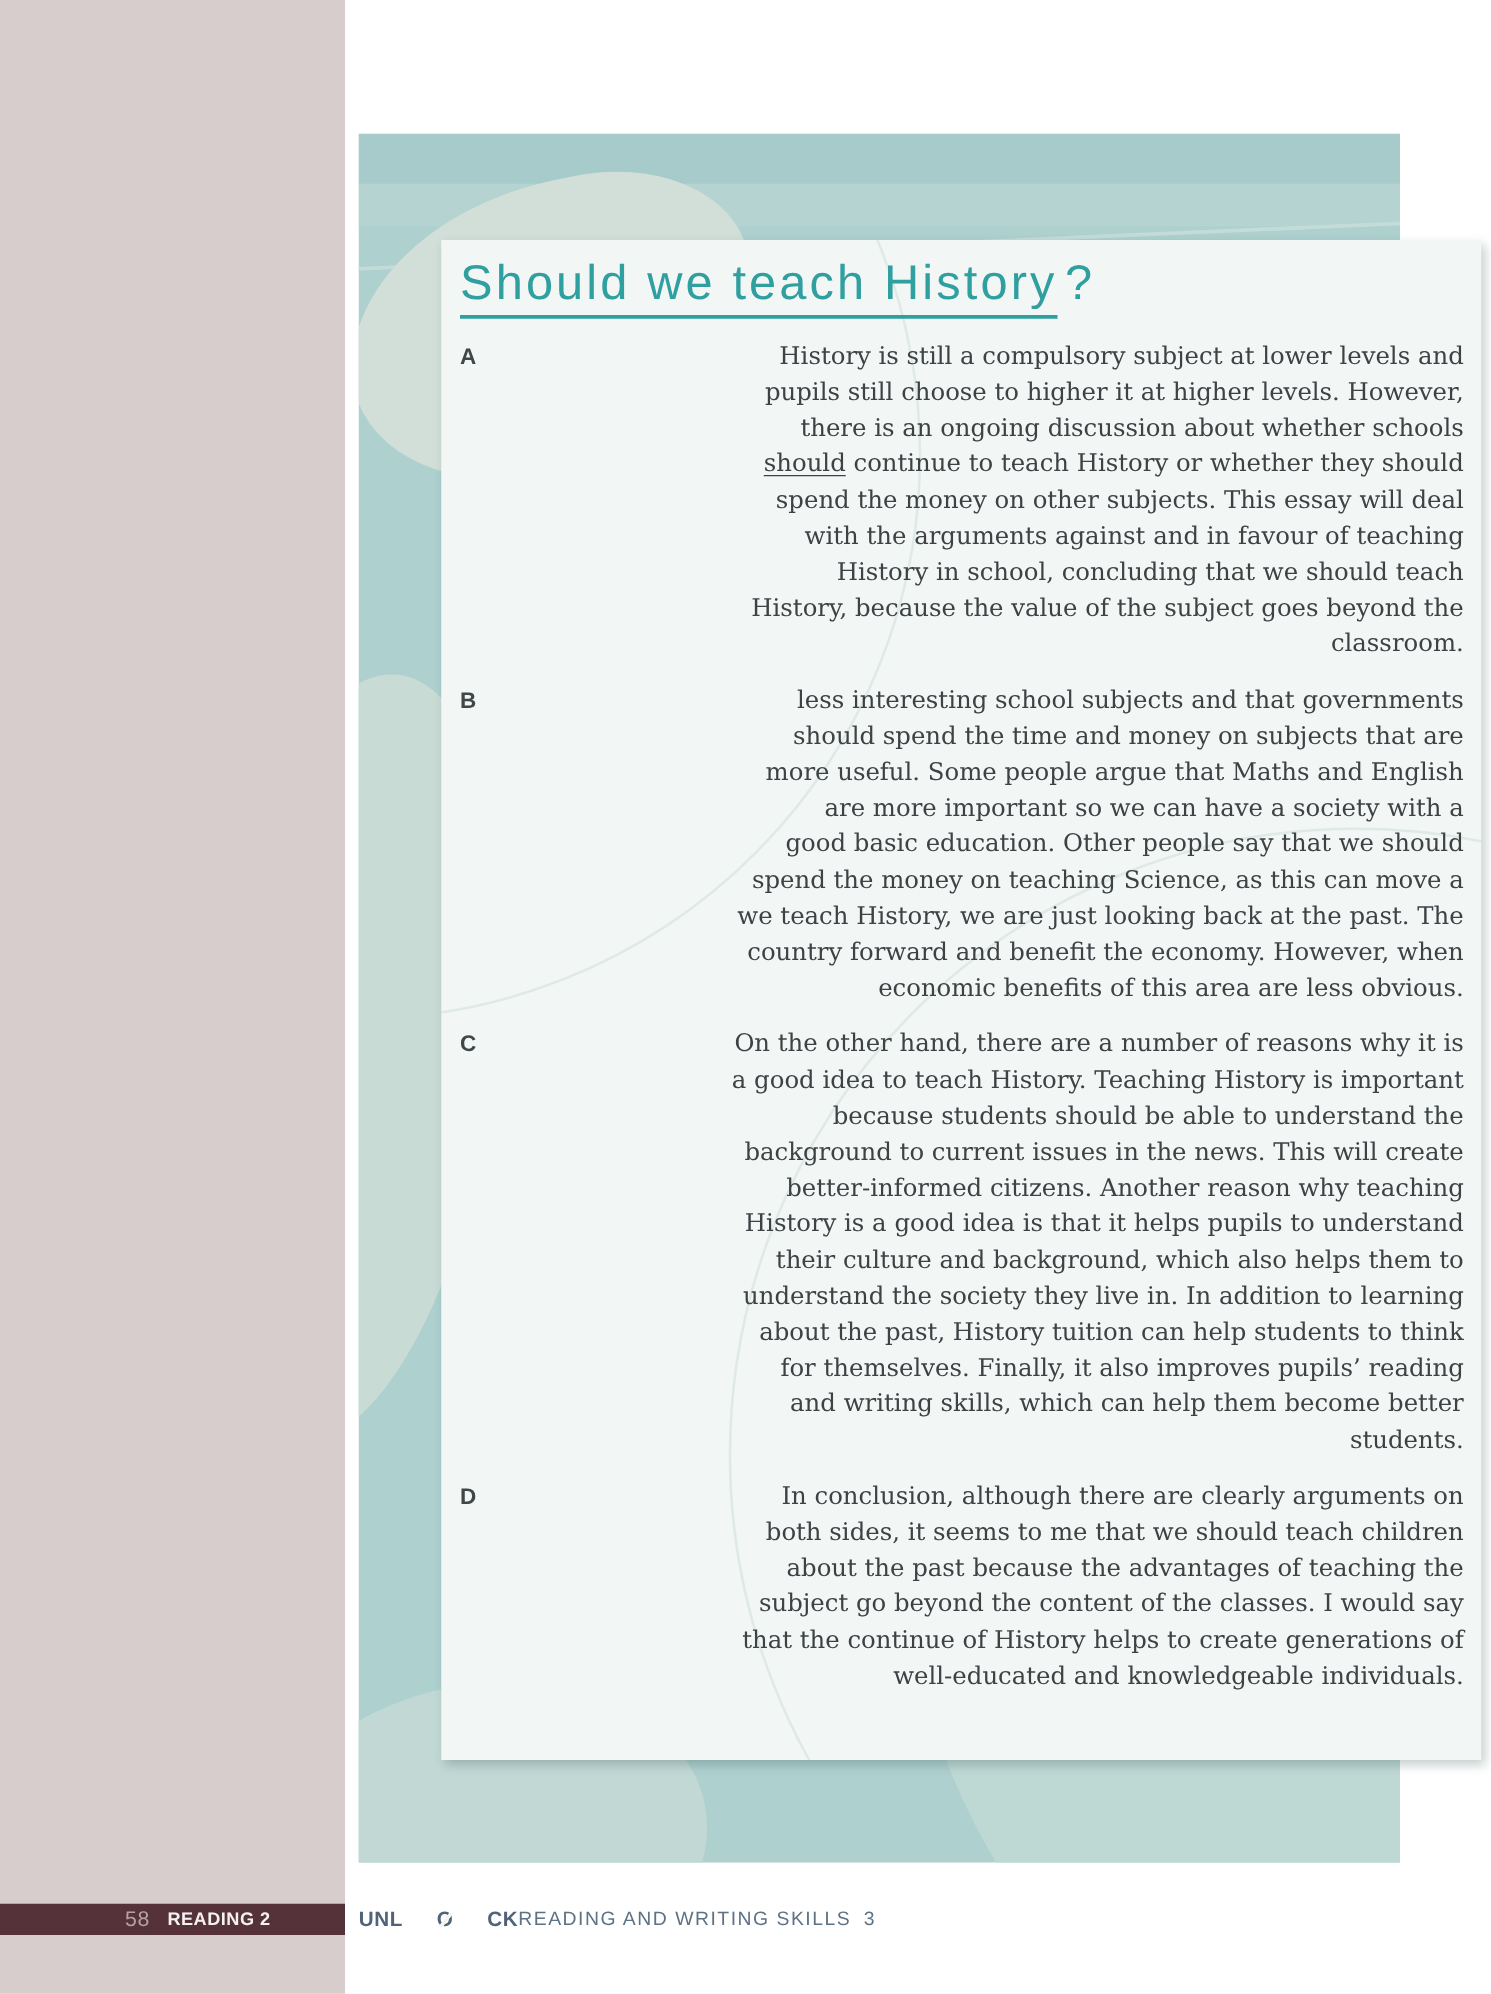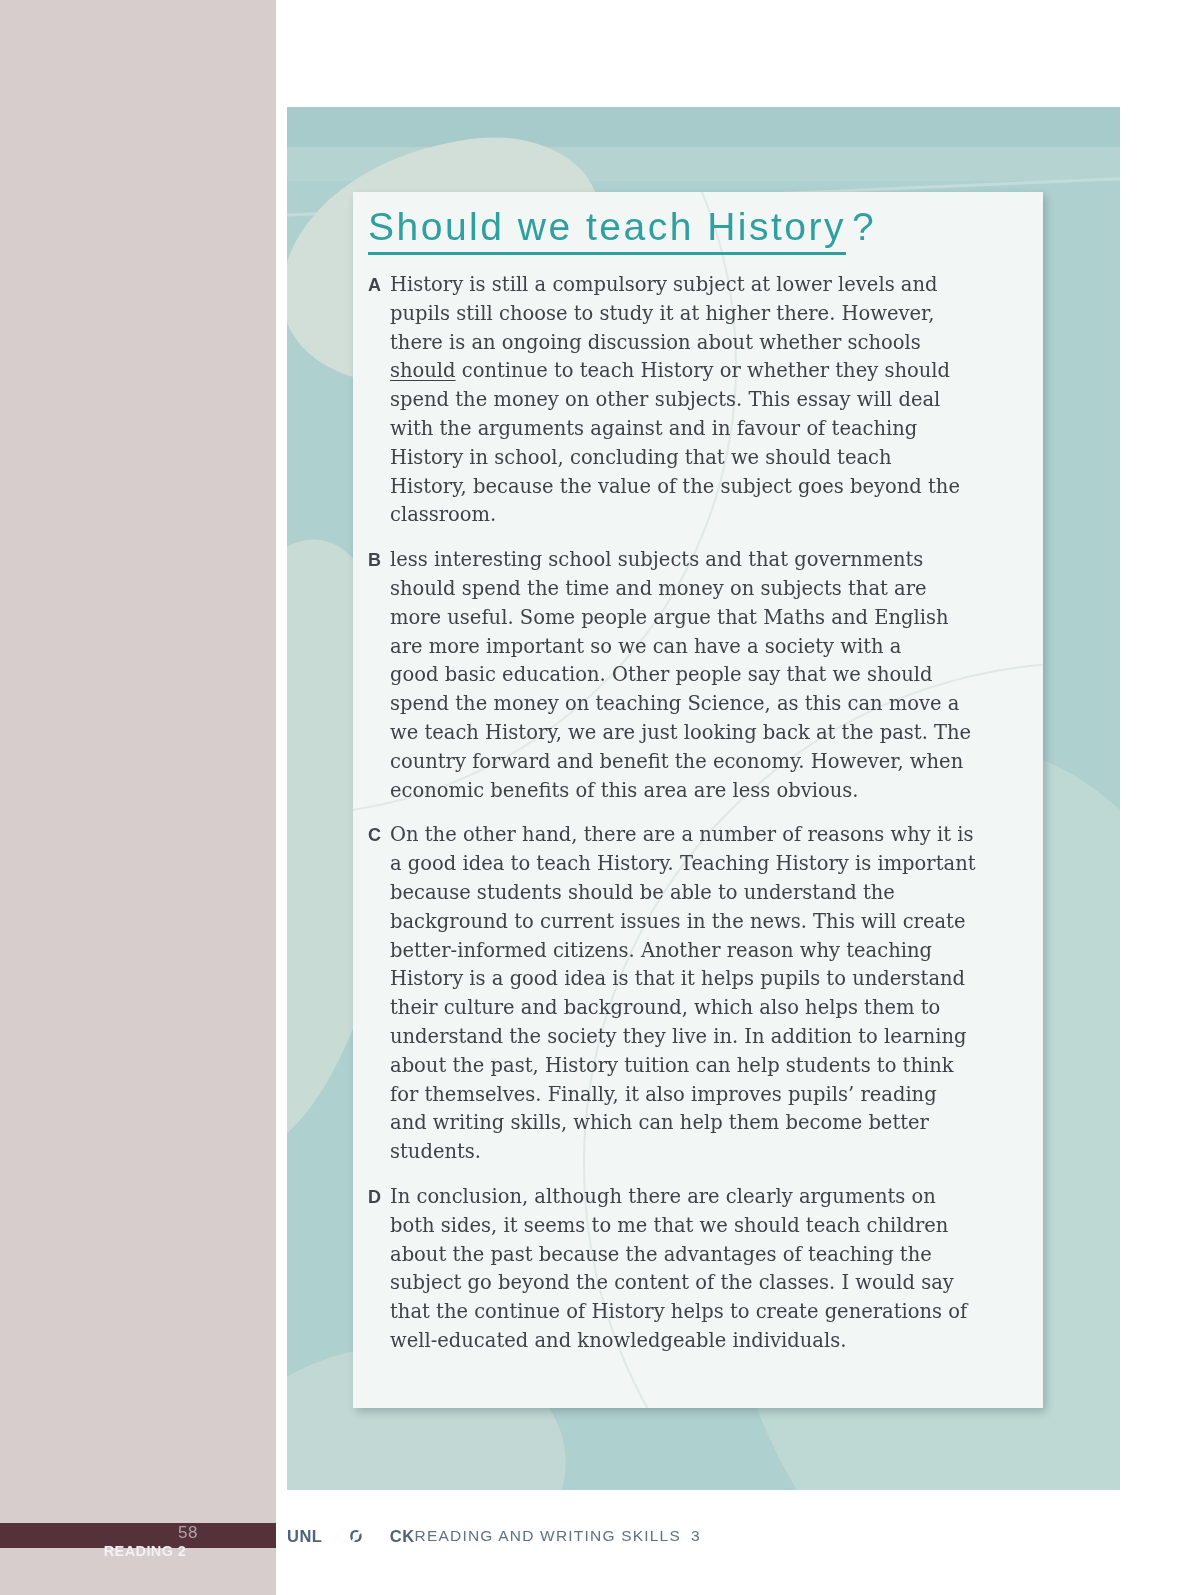--- a/index.html
+++ b/index.html
@@ -14,49 +14,49 @@
   .decor{position:absolute;}
   .band-top{left:0;top:0;width:833px;height:40px;background:#a6cbca;}
   .band-two{left:0;top:40px;width:833px;height:34px;background:#b4d3d1;}
   .wave-line{left:-50px;top:88px;width:950px;height:3px;background:#c3dcd9;transform:rotate(-2.5deg);}
   .sage-bird{left:-10px;top:40px;width:330px;height:230px;background:#d2dfd8;border-radius:60% 40% 55% 45%;transform:rotate(-12deg);}
   .sage-left{left:-130px;top:430px;width:240px;height:620px;background:#c9dbd5;border-radius:50%;transform:rotate(8deg);}
   .light-br{left:420px;top:640px;width:560px;height:900px;background:#bed8d4;border-radius:45% 55% 40% 60%;}
   .light-bl{left:-80px;top:1240px;width:360px;height:260px;background:#c2d8d5;border-radius:50%;transform:rotate(-10deg);}
   
   .card{
-    position:absolute;left:353px;top:192px;width:690px;height:1216px;
+    position:absolute;left:353px;top:192px;width:832px;height:1216px;
     background:#f2f6f5;box-shadow:3px 4px 8px rgba(50,80,80,.28);
     padding:13px 14px 0 15px;box-sizing:border-box;overflow:hidden;
   }
   .card-curve{position:absolute;border:2px solid rgba(190,208,202,.35);border-radius:50%;}
   .curve-a{width:900px;height:900px;left:-520px;top:-280px;}
   .curve-b{width:1000px;height:1000px;left:230px;top:470px;}
   .essay-title{
     position:relative;font-size:39px;line-height:44px;letter-spacing:2.5px;
     color:#2f9fa0;font-weight:300;white-space:nowrap;
   }
   .title-underlined{border-bottom:3px solid #2f9fa0;padding-bottom:4px;}
   .title-qmark{margin-left:6px;}
   .paragraphs{margin-top:22px;position:relative;}
   .para{display:flex;margin-bottom:16px;}
   .para-label{
     width:22px;flex:0 0 22px;font-family:"Liberation Sans",sans-serif;
     font-weight:700;font-size:18px;line-height:28.8px;color:#41464a;
   }
-  .para-lines{flex:1;}
+  .para-lines{flex:1;text-align:right;}
   .essay-line{
     font-family:"DejaVu Serif","Liberation Serif",serif;font-size:19.5px;
     line-height:28.8px;color:#3e4245;white-space:nowrap;
   }
   .uword{text-decoration:underline;text-underline-offset:3px;}
   
   .footer-bar{
     position:absolute;left:0;top:1523px;width:276px;height:25px;background:#55323a;
-    display:flex;align-items:center;flex-direction:column;
+    display:flex;align-items:center;
   }
   .page-number{margin-left:100px;font-size:17px;color:#b5a2a8;letter-spacing:0.5px;}
   .section-label{margin-left:14px;font-size:14.5px;font-weight:700;color:#f4f1f2;letter-spacing:0.4px;}
   .footer-brand{
     position:absolute;left:287px;top:1524px;height:24px;display:flex;align-items:center;
     color:#546880;
   }
   .unlock-logo{font-weight:700;font-size:16.5px;letter-spacing:0.5px;color:#4f637a;display:inline-flex;gap:27px;}
   .logo-o{position:relative;display:inline-block;}
   .logo-o::after{
@@ -88,21 +88,21 @@
   <div class="essay-title">
     <span class="title-underlined">Should we teach History</span><span class="title-qmark">?</span>
   </div>
 
   <div class="paragraphs">
 
     <div class="para">
       <div class="para-label">A</div>
       <div class="para-lines">
         <div class="essay-line">History is still a compulsory subject at lower levels and</div>
-        <div class="essay-line">pupils still choose to study it at higher there. However,</div>
+        <div class="essay-line">pupils still choose to higher it at higher levels. However,</div>
         <div class="essay-line">there is an ongoing discussion about whether schools</div>
         <div class="essay-line"><span class="uword">should</span><span> continue to teach History or whether they should</span></div>
         <div class="essay-line">spend the money on other subjects. This essay will deal</div>
         <div class="essay-line">with the arguments against and in favour of teaching</div>
         <div class="essay-line">History in school, concluding that we should teach</div>
         <div class="essay-line">History, because the value of the subject goes beyond the</div>
         <div class="essay-line">classroom.</div>
       </div>
     </div>
 

